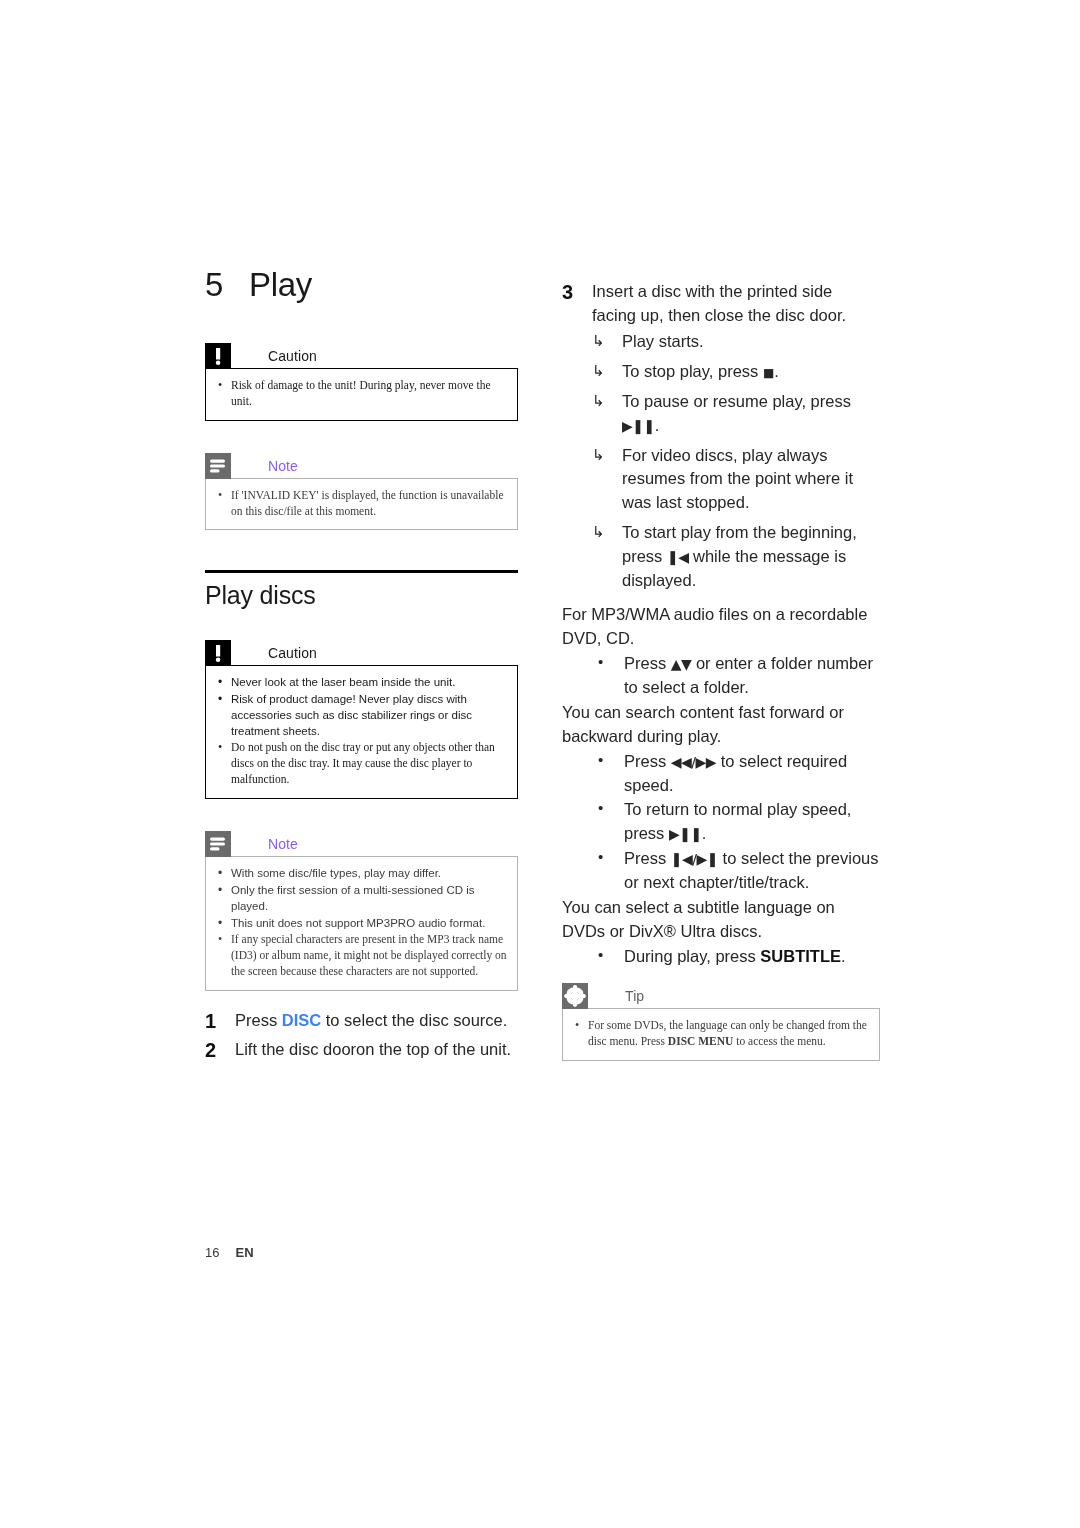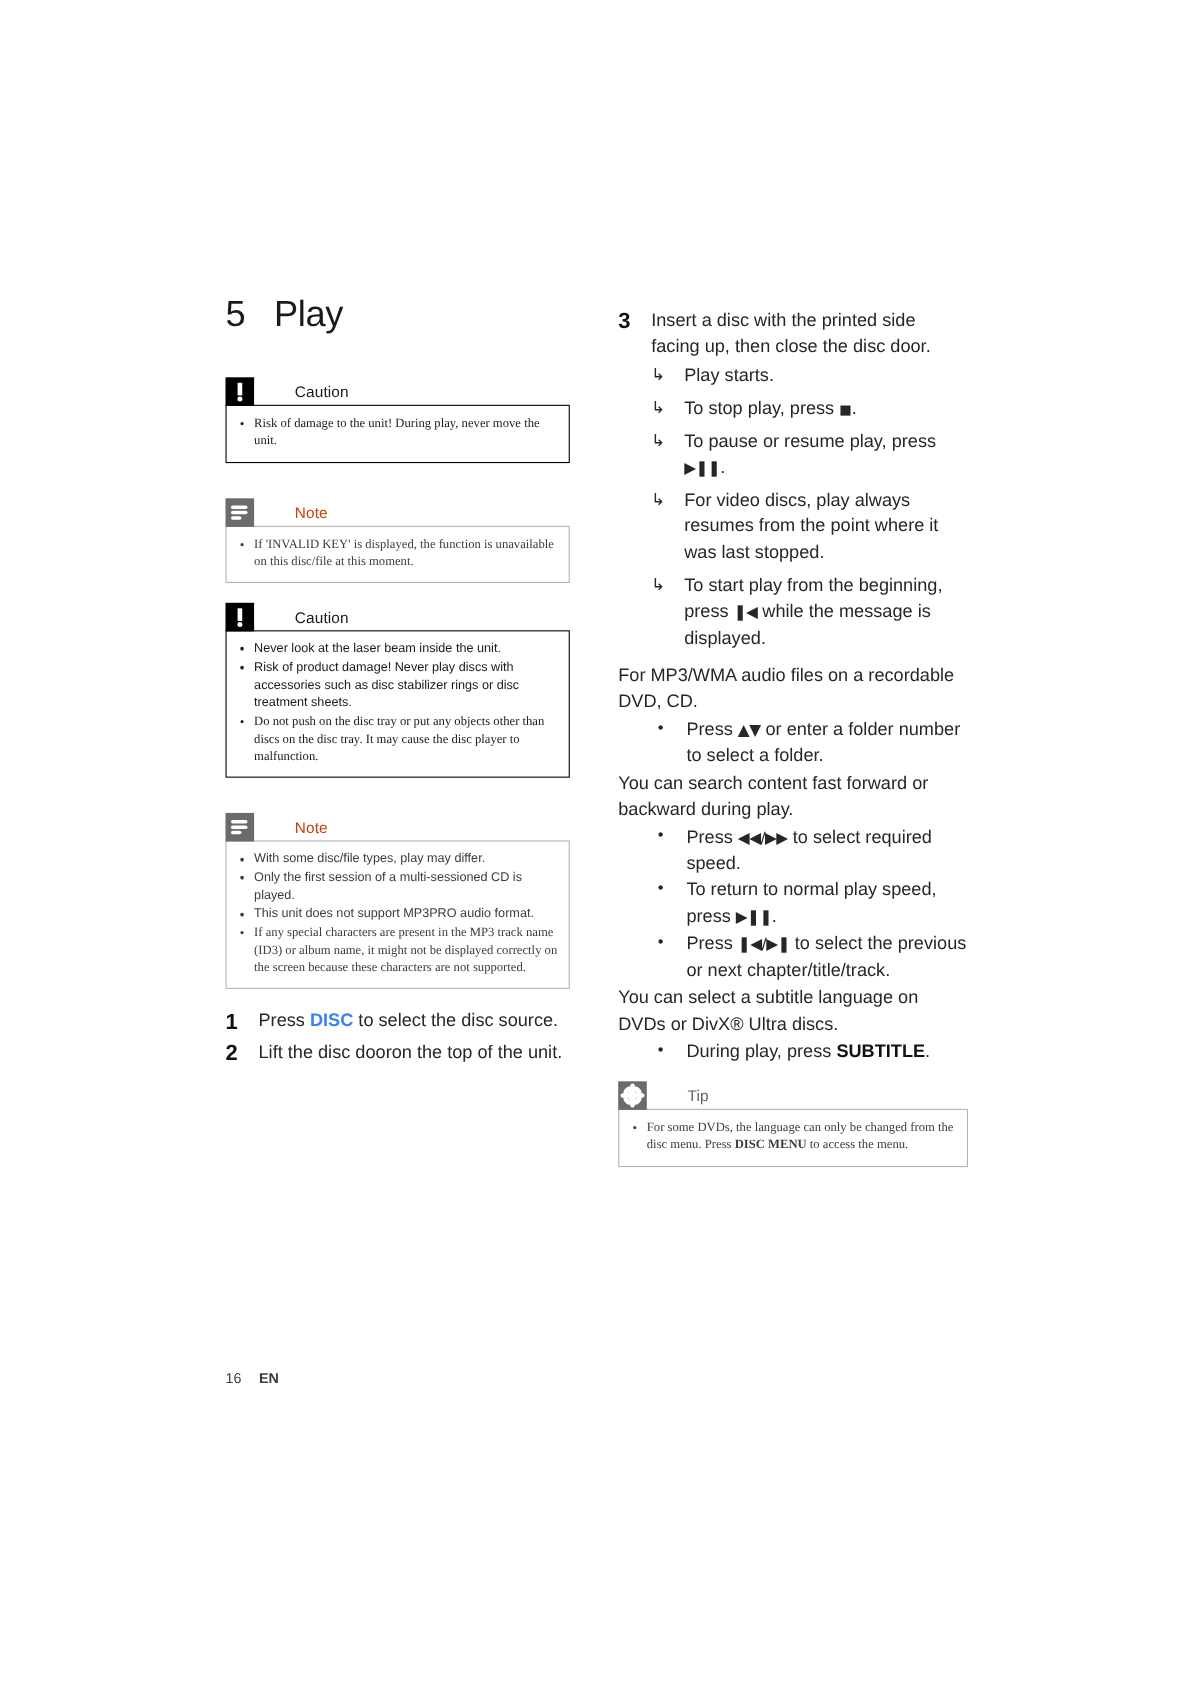--- a/index.html
+++ b/index.html
@@ -93,21 +93,21 @@
   .admon-icon.note    { background: #6b6b6b; }
   .admon-icon.tip     { background: #6b6b6b; }
   .admon-icon svg { display: block; }
   .admon-label {
     margin-left: 9px;
     font-size: 14px;
     line-height: 1;
     letter-spacing: 0.1px;
   }
   .admon-label.caution { color: #1a1a1a; }
-  .admon-label.note    { color: #c2410c; }
+  .admon-label.note    { color: #8b5cf6; }
   .admon-label.tip     { color: #5f5f5f; }
 
   .admon-body {
     border: 1px solid #000;
     padding: 9px 10px 10px 10px;
     margin-top: -1px;
   }
   .admon.note .admon-body,
   .admon.tip  .admon-body {
     border: 1px solid #b3b3b3;
@@ -276,20 +276,24 @@
         </span>
         <span class="admon-label note">Note</span>
       </div>
       <div class="admon-body">
         <ul>
           <li>If 'INVALID KEY' is displayed, the function is unavailable on this disc/file at this moment.</li>
         </ul>
       </div>
     </div>
 
+    <div class="section-heading-wrap">
+      <div class="section-rule"></div>
+      <h2 class="section-heading">Play discs</h2>
+    </div>
 
     <div class="admon caution">
       <div class="admon-head">
         <span class="admon-icon caution">
           <svg width="26" height="26" viewBox="0 0 26 26" aria-hidden="true">
             <rect x="11" y="5" width="4.2" height="11.5" fill="#ffffff"></rect>
             <circle cx="13.1" cy="19.7" r="2.3" fill="#ffffff"></circle>
           </svg>
         </span>
         <span class="admon-label caution">Caution</span>

